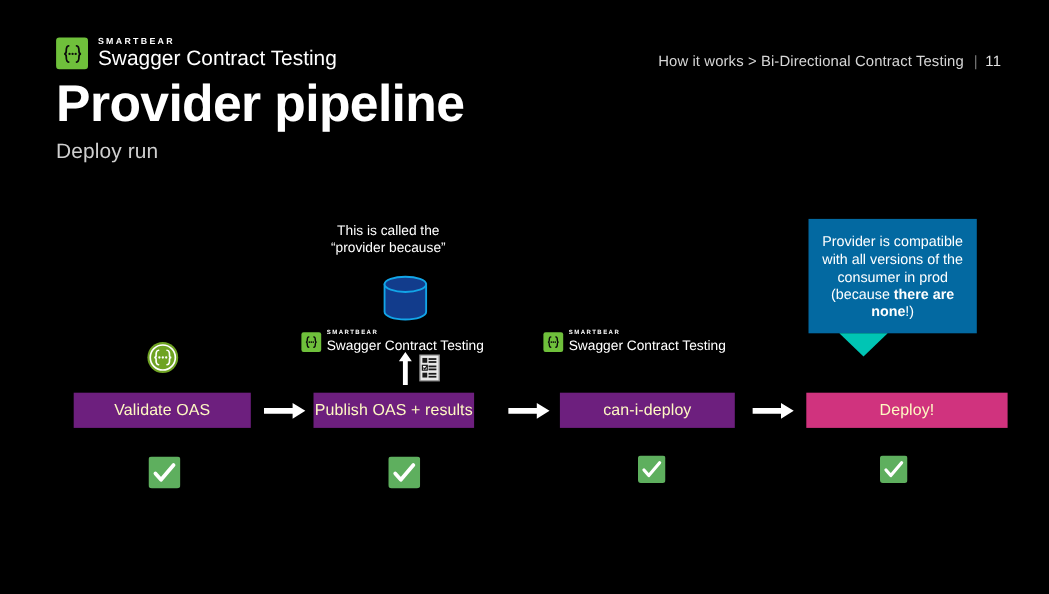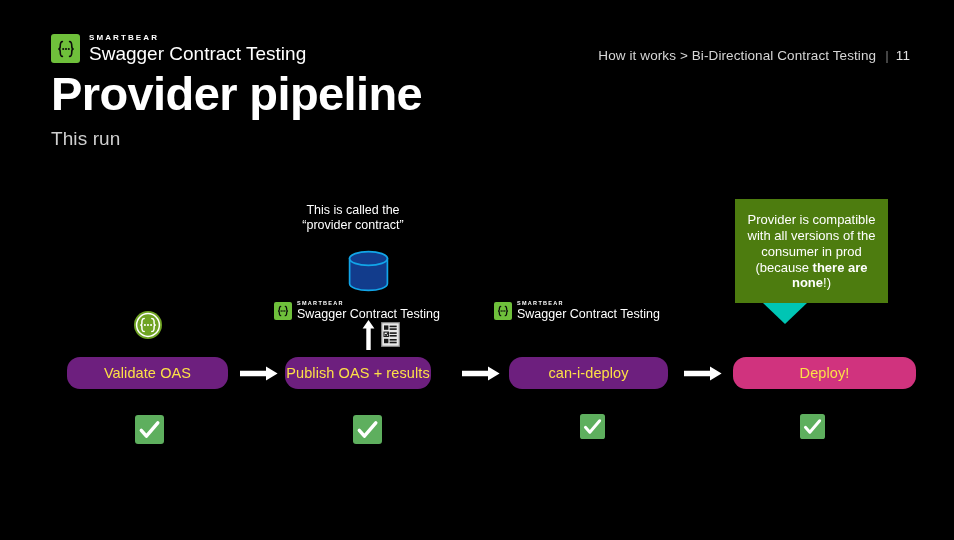--- a/index.html
+++ b/index.html
@@ -160,24 +160,23 @@
   }
 
   
   .pipe-box {
     position: absolute;
     top: 357px;
     height: 32px;
     display: flex;
     align-items: center;
     justify-content: center;
-    color: #fde047;
+    color: #fef9c3;
     font-size: 14.5px;
     letter-spacing: .1px;
-    border-radius: 13px;
   }
   .pipe-box.purple { background: #6D1F7E; }
   .pipe-box.pink   { background: #D0337E; }
   #box-validate { left: 67px;  width: 161px; }
   #box-publish  { left: 285px; width: 146px; }
   #box-canideploy { left: 509px; width: 159px; }
   #box-deploy   { left: 733px; width: 183px; }
 
   
   .flow-arrow {
@@ -189,21 +188,21 @@
   #arrow-3 { left: 684px; }
 
   
   #callout {
     position: absolute;
     left: 735px;
     top: 199px;
     width: 153px;
   }
   #callout-body {
-    background: #4d7c0f;
+    background: #0369a1;
     padding: 13px 10px 12px 10px;
     text-align: center;
     font-size: 13px;
     line-height: 1.22;
     color: #ffffff;
   }
   #callout-body b { font-weight: 700; }
   #callout-tail {
     position: absolute;
     left: 28px;
@@ -249,25 +248,25 @@
         <span class="lp-light">Swagger </span><span class="lp-bold">Contract Testing</span>
       </div>
     </div>
   </div>
 
   <div id="breadcrumb">
     <span>How it works &gt; Bi-Directional Contract Testing</span><span class="sep">|</span><span class="page-no">11</span>
   </div>
 
   <div id="page-title">Provider pipeline</div>
-  <div id="page-subtitle">This run</div>
+  <div id="page-subtitle">Deploy run</div>
 
   <div id="contract-annotation">
     <div>This is called the</div>
-    <div>“provider contract”</div>
+    <div>“provider because”</div>
   </div>
 
   <div id="db-icon">
     <svg width="41" height="42" viewBox="0 0 41 42" aria-hidden="true">
       <path d="M1.6 8.5 L1.6 33.5 C1.6 37.6 10.1 40.4 20.5 40.4 C30.9 40.4 39.4 37.6 39.4 33.5 L39.4 8.5 Z" fill="#123C8C" stroke="#12A5E8" stroke-width="1.7"></path>
       <ellipse cx="20.5" cy="8.5" rx="18.9" ry="6.9" fill="#123C8C" stroke="#12A5E8" stroke-width="1.7"></ellipse>
     </svg>
   </div>
 
   <div class="mini-logo" id="mini-logo-1">

